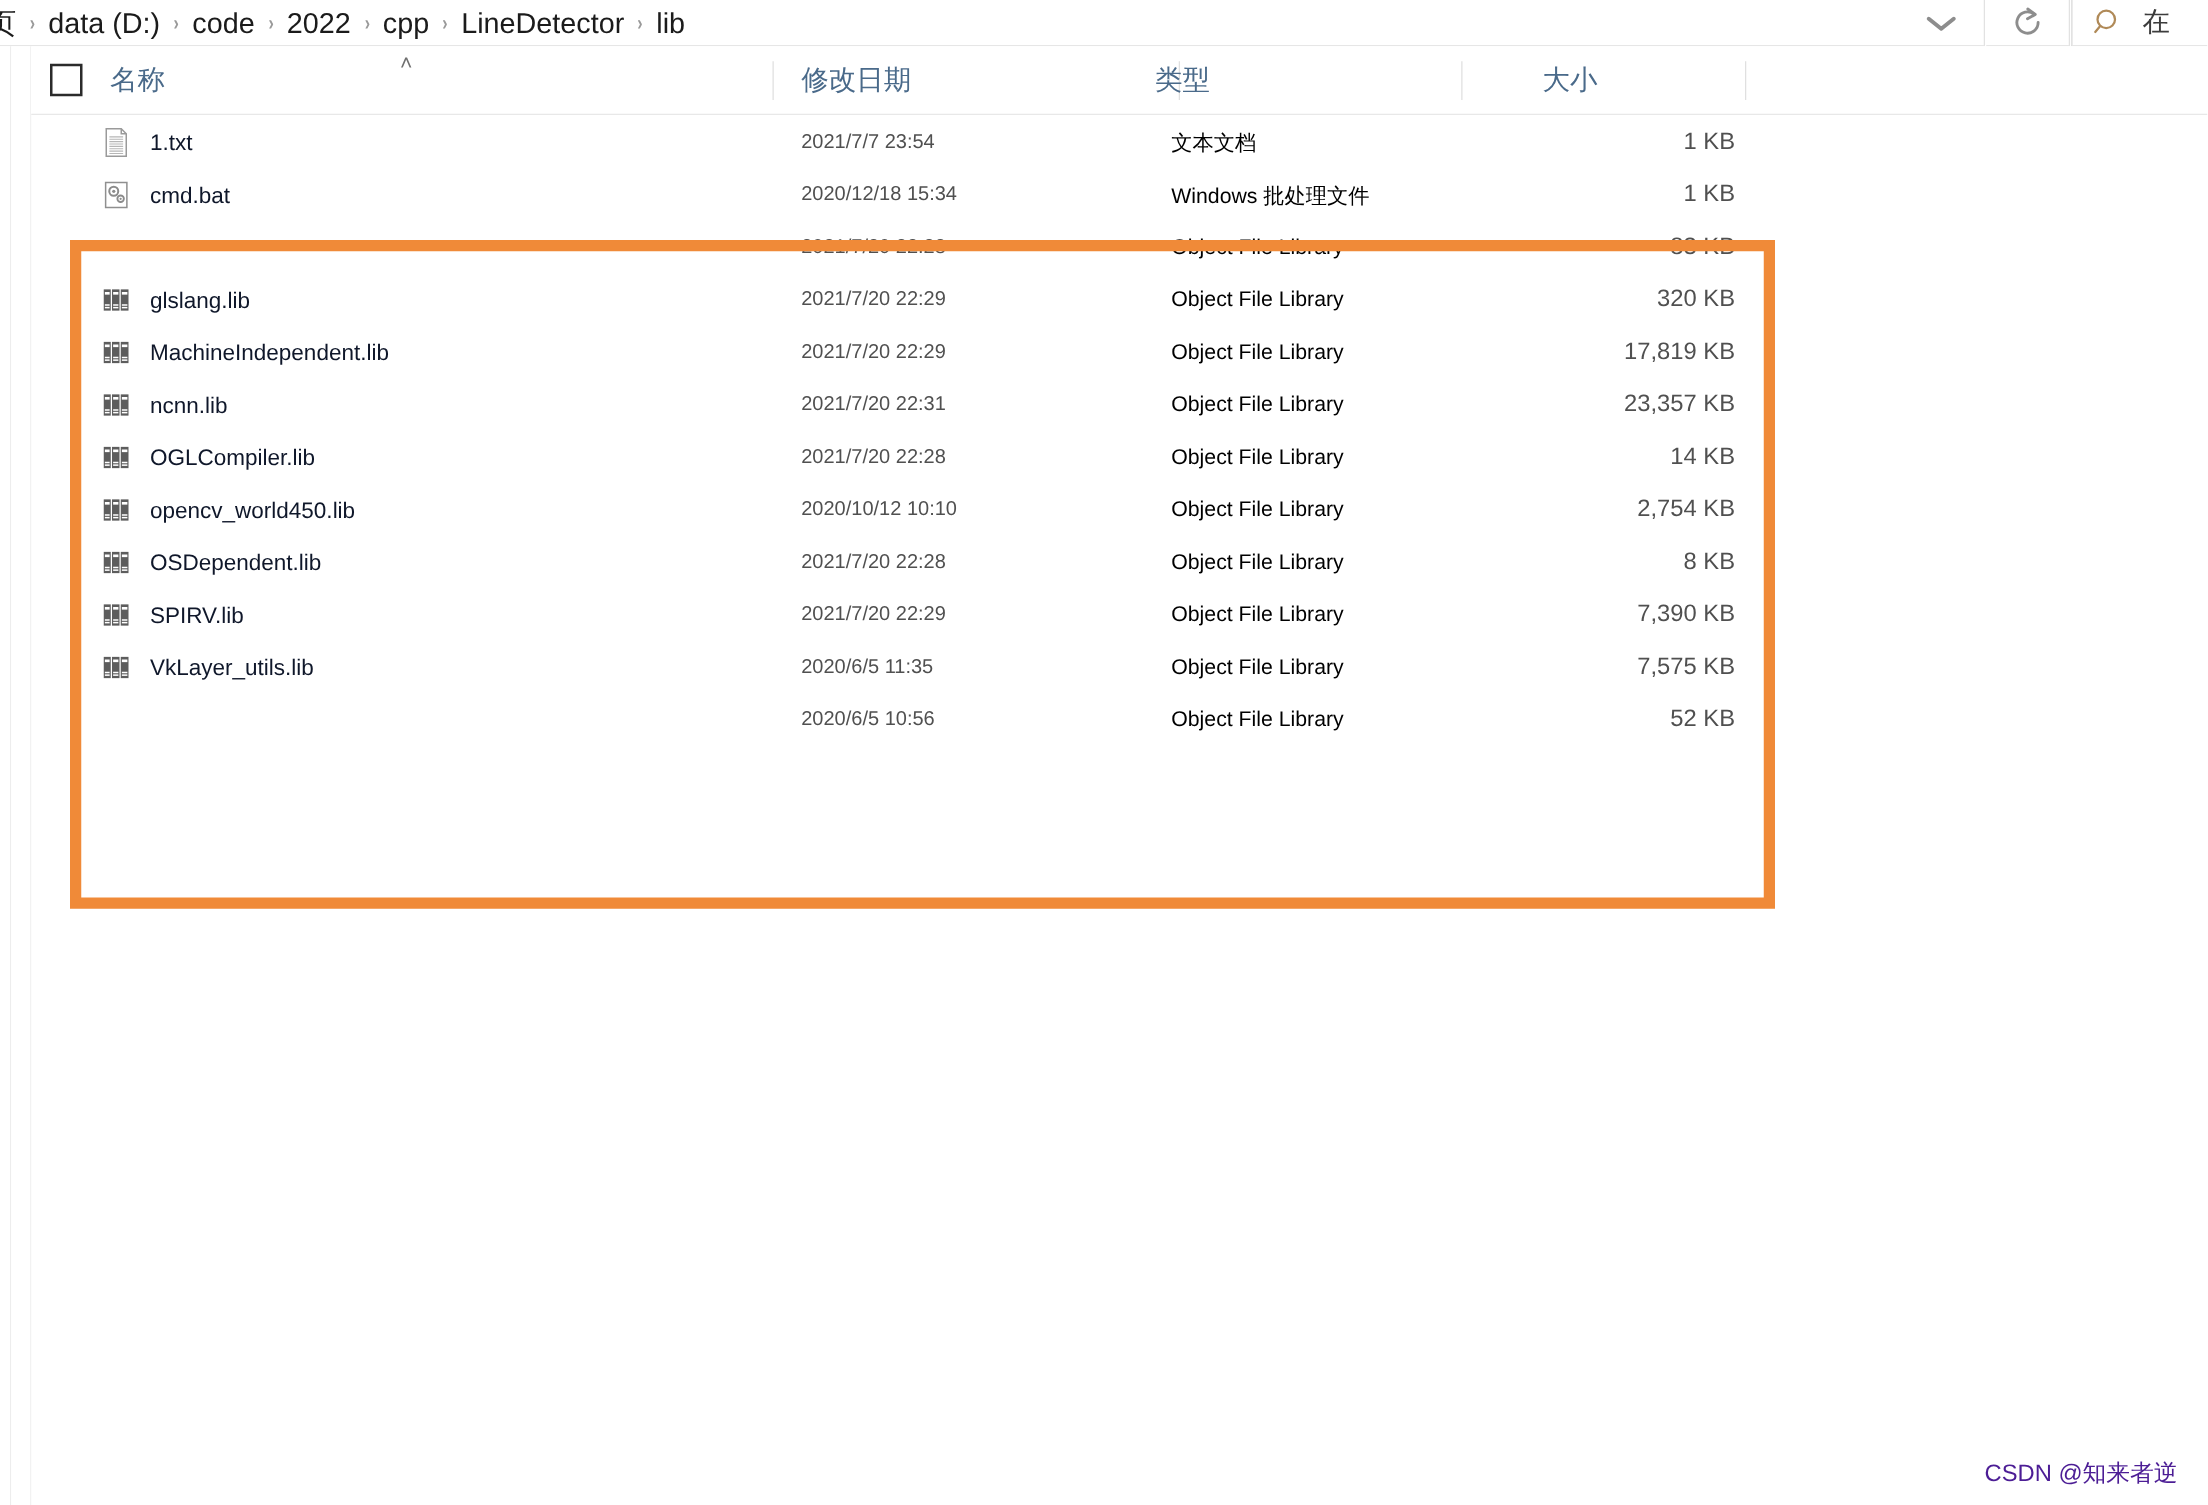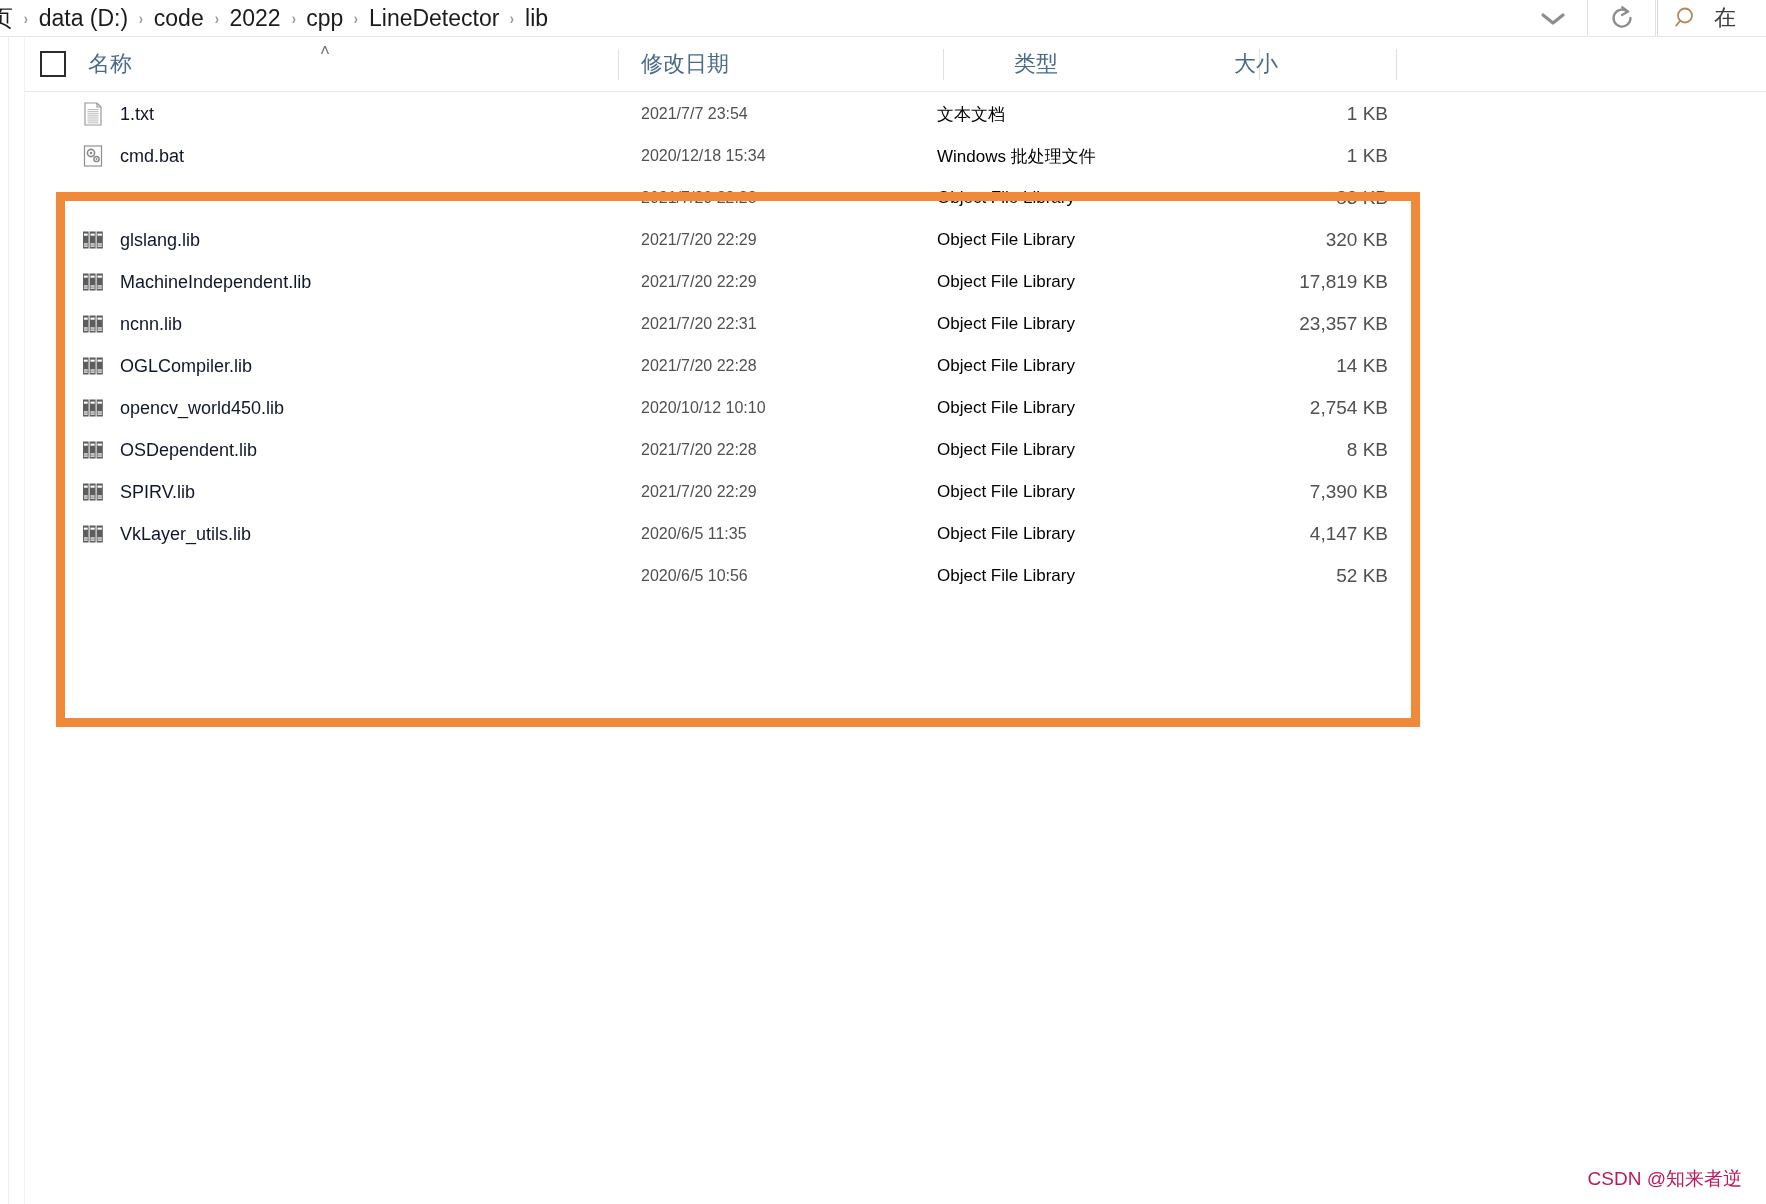--- a/index.html
+++ b/index.html
@@ -131,21 +131,21 @@
     color: #4a6a8a;
   }
   .colcell .divider {
     position: absolute;
     right: 0; top: 12px;
     width: 1px; height: 31px;
     background: #e0e0e0;
   }
   #col-name { left: 0; width: 594px; padding-left: 15px; }
   #col-date { left: 594px; width: 325px; padding-left: 22px; }
-  #col-type { left: 967px; width: 268px; padding-left: 22px; }
+  #col-type { left: 877px; width: 268px; padding-left: 22px; }
   #col-size { left: 1187px; width: 185px; padding-left: 22px; }
   #header-checkbox {
     width: 26px; height: 26px;
     box-sizing: border-box;
     border: 2px solid #2b2b2b;
     background: #ffffff;
     margin-right: 22px;
     flex: 0 0 auto;
   }
   #sort-caret {
@@ -223,21 +223,21 @@
     box-sizing: border-box;
     border: 9px solid #F08A38;
     pointer-events: none;
   }
 
   
   #watermark {
     position: absolute;
     right: 24px; bottom: 12px;
     font-size: 19px;
-    color: #be185d;
+    color: #4c1d95;
     white-space: nowrap;
     margin-left: 48px;
   }
 </style>
 </head>
 <body>
 
 <div id="addressbar">
 
   <div id="breadcrumb">
@@ -514,21 +514,21 @@
           <rect x="10.5" y="18.5" width="4.2" height="1.2" fill="#ffffff"></rect>
           <rect x="16.6" y="4.5" width="6.2" height="17" fill="#5d5d5d"></rect>
           <rect x="17.5" y="6.6" width="4.4" height="2.1" fill="#ffffff"></rect>
           <rect x="17.5" y="16.4" width="4.4" height="1.2" fill="#ffffff"></rect>
           <rect x="17.5" y="18.5" width="4.4" height="1.2" fill="#ffffff"></rect>
         </svg>
         <span class="fname-text">VkLayer_utils.lib</span>
       </div>
       <div class="fdate">2020/6/5 11:35</div>
       <div class="ftype">Object File Library</div>
-      <div class="fsize">4,147 KB</div>
+      <div class="fsize">7,575 KB</div>
     </div>
     <div class="frow">
       <div class="fdate">2020/6/5 10:56</div>
       <div class="ftype">Object File Library</div>
       <div class="fsize">52 KB</div>
     </div>
   </div>
 
 <div id="highlight-box" style="border-color: rgb(240, 138, 56);"></div>
 

